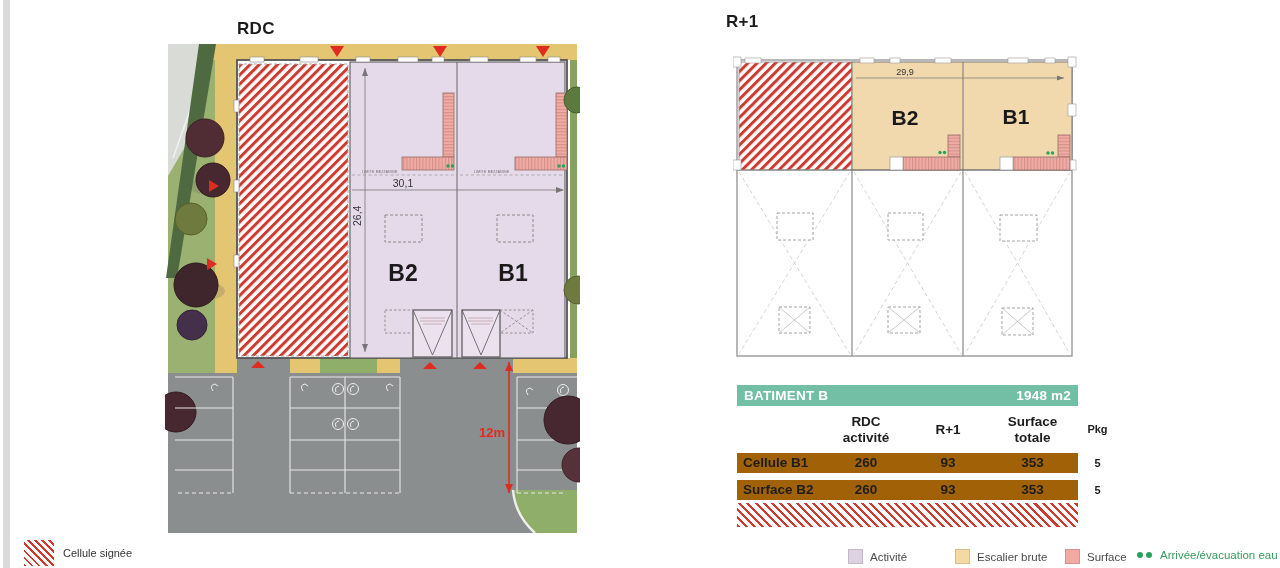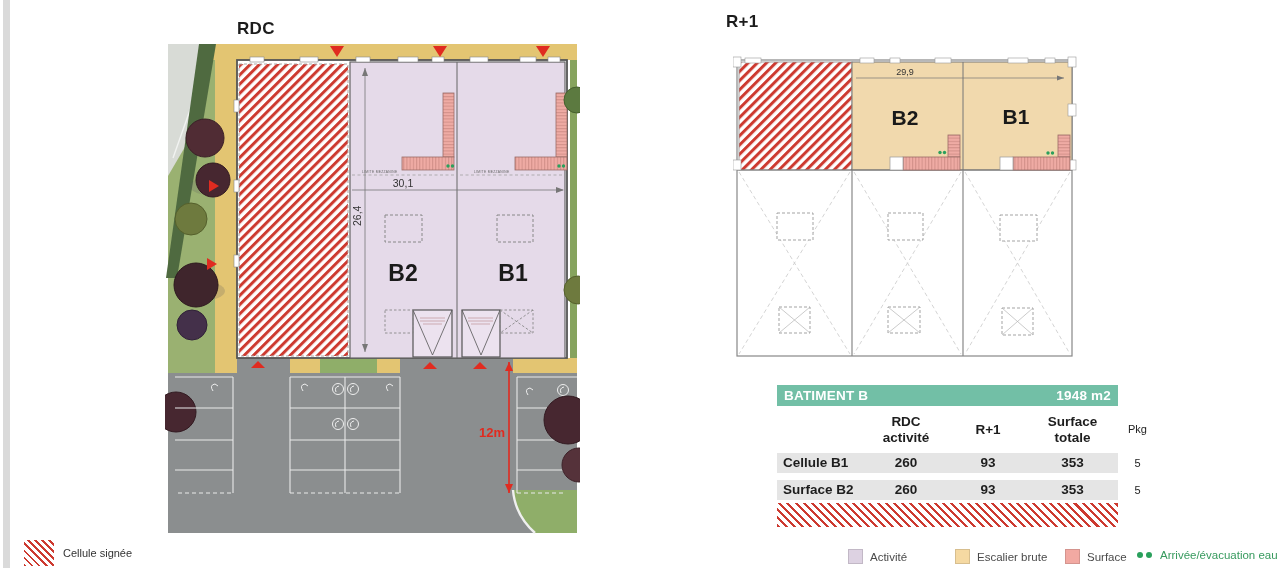--- a/index.html
+++ b/index.html
@@ -8,31 +8,31 @@
     background:#ffffff;font-family:"Liberation Sans",sans-serif;
   }
   .left-strip{position:absolute;left:3px;top:0;width:7px;height:568px;background:#dadada;}
   .plan-title{position:absolute;font-size:17px;font-weight:600;color:#1c1c1c;letter-spacing:.3px;}
   #rdc-title{left:237px;top:19px;}
   #r1-title{left:726px;top:12px;}
   #rdc-svg{position:absolute;left:165px;top:40px;}
   #r1-svg{position:absolute;left:733px;top:55px;}
 
   
-  .btable{position:absolute;left:737px;top:385px;width:380px;margin-left:40px;}
+  .btable{position:absolute;left:737px;top:385px;width:380px;}
   .t-header{width:341px;height:21px;background:#72bfa6;color:#ffffff;font-weight:700;
     font-size:13.5px;display:flex;justify-content:space-between;align-items:center;
     padding:0 7px;box-sizing:border-box;letter-spacing:.2px;}
   .t-cols{width:380px;height:47px;display:flex;align-items:center;}
   .t-row{width:380px;display:flex;margin-top:7px;}
-  .r-main{width:341px;height:20px;background:#e5e5e5;display:flex;align-items:center;}
+  .r-main{width:341px;height:20px;background:#a16207;display:flex;align-items:center;}
   .c{text-align:center;font-size:13.5px;color:#1d1d1d;font-weight:700;white-space:pre-line;line-height:1.12;}
   .c.name{width:86px;text-align:left;padding-left:6px;box-sizing:border-box;}
   .c.v1{width:86px;}.c.v2{width:78px;}.c.v3{width:91px;}
-  .c.pkg{width:39px;font-size:11px;font-weight:400;color:#222;}
+  .c.pkg{width:39px;font-size:11px;font-weight:700;color:#222;}
   .t-hatch{width:341px;height:24px;margin-top:3px;
     background:repeating-linear-gradient(45deg,#cd3a30 0 2.2px,#ffffff 2.2px 5.8px);}
 
   
   .legend-left{position:absolute;left:24px;top:540px;display:flex;align-items:center;gap:9px;}
   .hatch-swatch{width:30px;height:26px;
     background:repeating-linear-gradient(45deg,#cd3a30 0 2px,#ffffff 2px 5px);}
   .legend-left .lbl{font-size:11px;color:#333;}
   .legend-item{position:absolute;top:549px;display:flex;align-items:center;gap:7px;}
   .legend-item .lbl{font-size:11.5px;color:#4a4a4a;}

